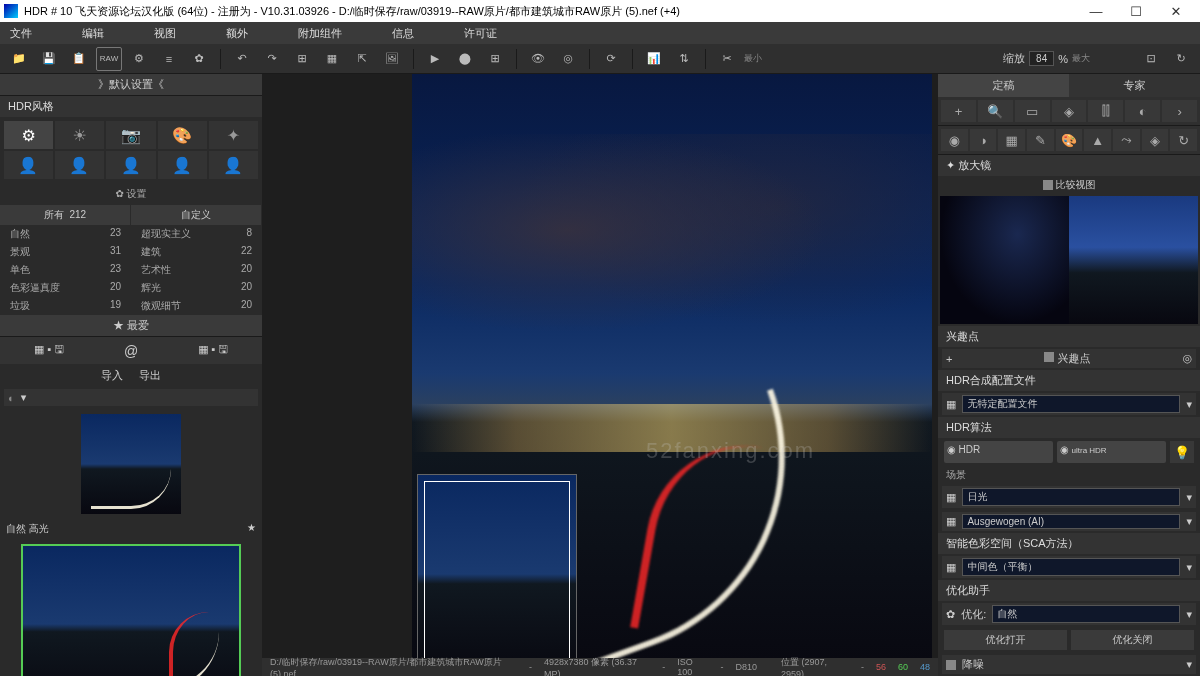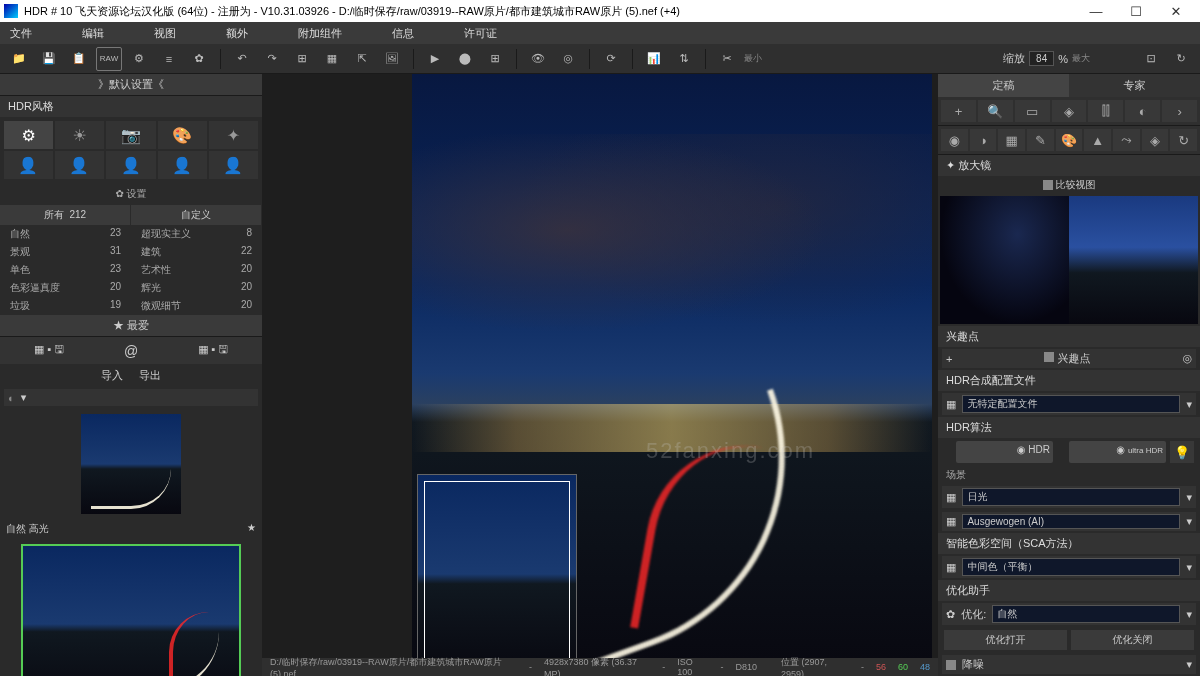--- a/index.html
+++ b/index.html
@@ -40,21 +40,21 @@
 .right-tab { flex: 1; text-align: center; padding: 4px; font-size: 11px; cursor: pointer; }
 .right-tab.active { background: #444; }
 .icon-row { display: flex; gap: 2px; padding: 3px; background: #2f2f2f; border-bottom: 1px solid #1a1a1a;}
 .icon-btn { flex: 1; height: 22px; display: flex; align-items: center; justify-content: center; background: #383838; cursor: pointer; color: #aaa; font-size: 13px;}
 .magnifier { height: 200px; background: #111; display: flex; margin: 2px; }
 .magnifier > div { flex: 1; }
 .combo { display: flex; align-items: center; background: #333; margin: 2px 4px; padding: 2px 4px; gap: 6px; }
 .combo-label { font-size:10px; color:#aaa; }
 .combo select, .combo-text { flex: 1; background: #0f172a; color: #ccc; border: 1px solid #555; font-size: 10px; padding: 1px 4px;}
 .hdr-btns { display: flex; gap: 4px; padding: 3px 6px; }
-.hdr-btn { flex: 1; background: #444; text-align: right; padding: 3px; font-size: 10px; cursor: pointer; border-radius: 2px; margin-left: 12px;}
+.hdr-btn { flex: 1; background: #444; text-align: left; padding: 3px; font-size: 10px; cursor: pointer; border-radius: 2px;}
 .opt-btns { display: flex; gap: 4px; padding: 3px 6px; }
 .opt-btn { flex: 1; background: #3a3a3a; text-align: center; padding: 3px; font-size: 10px; cursor: pointer;}
 .statusbar { position: absolute; bottom: 0; left: 0; right: 0; height: 18px; background: #2f2f2f; display: flex; align-items: center; padding: 0 8px; font-size: 9px; color: #999; gap: 12px; margin-top: 24px; }
 .statusbar .sp { flex: 1; }
 .img-area { position: absolute; left: 150px; top: 0; width: 520px; height: 600px; }
 .sky { position:absolute; inset:0; background: linear-gradient(#081840 0%, #0a2860 35%, #1a3a70 50%, #2a4060 55%, #101820 58%, #080810 100%); }
 .clouds { position:absolute; top:10%; left:0; right:0; height:40%; background: radial-gradient(ellipse at 30% 40%, rgba(60,50,60,.8) 0%, transparent 50%), radial-gradient(ellipse at 70% 30%, rgba(40,40,60,.7) 0%, transparent 50%);}
 .city { position:absolute; top:55%; left:0; right:0; height:8%; background: linear-gradient(90deg, transparent 0%, rgba(255,200,100,.3) 20%, rgba(255,220,120,.5) 50%, rgba(255,200,100,.3) 80%, transparent 100%);}
 .trail1 { position:absolute; top:60%; left:20%; width:300px; height:200px; border: 6px solid rgba(255,250,230,.9); border-top:none; border-left:none; border-radius: 0 0 200px 0; transform: rotate(-20deg); filter: blur(1px);}
 .trail2 { position:absolute; top:62%; left:45%; width:200px; height:200px; border-left: 8px solid rgba(255,40,40,.8); border-radius: 100px 0 0 0; transform: rotate(10deg); filter: blur(1px);}

